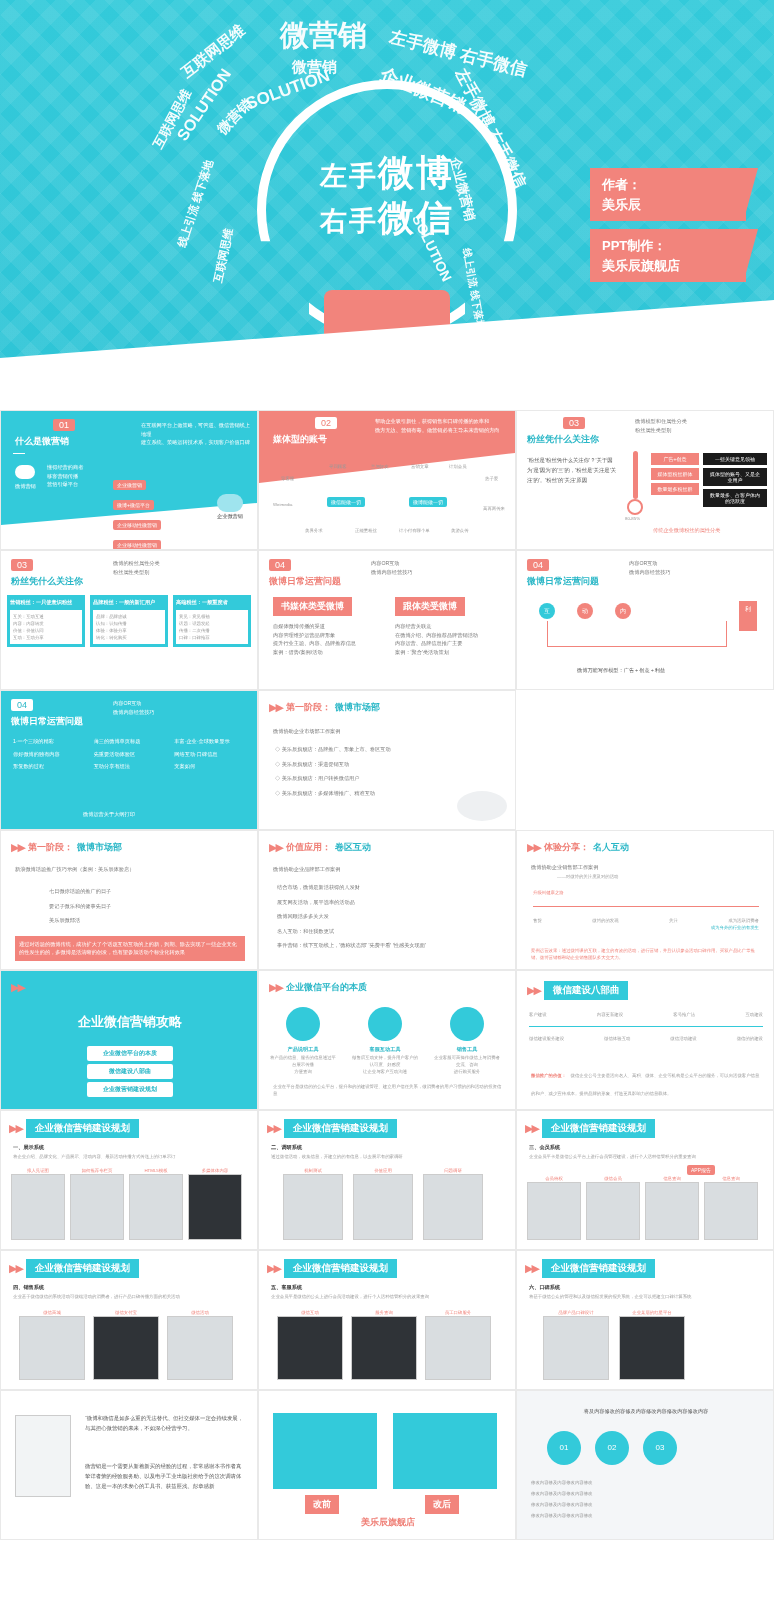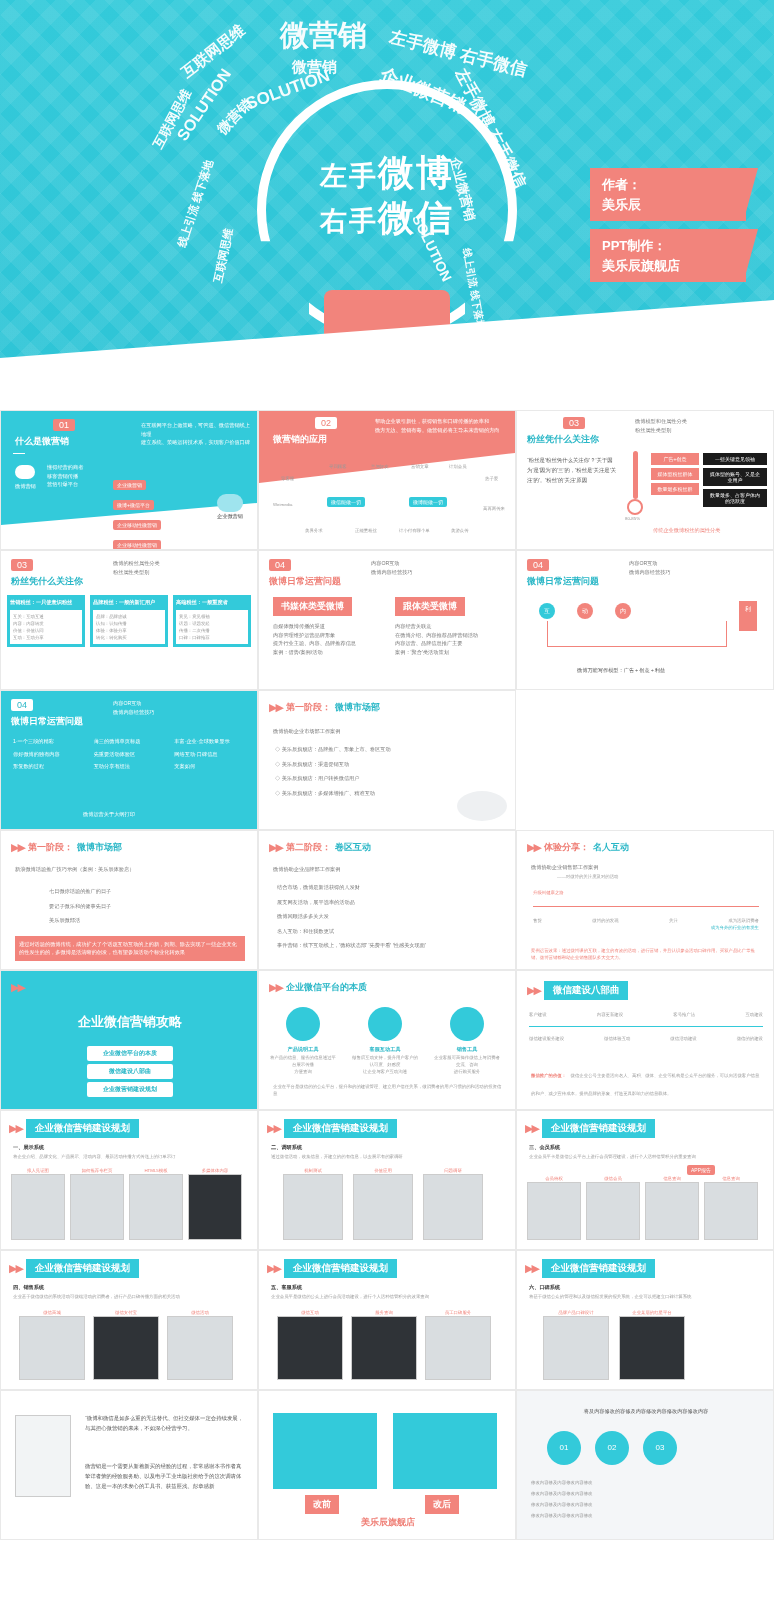--- a/index.html
+++ b/index.html
@@ -184,21 +184,21 @@
       </div>
       <div style="position:absolute; right:14px; bottom:28px; text-align:center;">
         <div style="width:26px;height:18px;background:#9fe4ee;border-radius:9px;margin:0 auto;"></div>
         <div class="tiny" style="color:#4a4a4a;">企业微营销</div>
       </div>
     </div>
 
     <div class="slide s-pink">
       <div class="diagwhite" style="height:96px; clip-path:polygon(0 30px,100% 0,100% 100%,0 100%);"></div>
       <div class="numtag" style="left:56px; top:6px; background:#fff; color:#ef7f76;">02</div>
-      <div class="hd hd-white" style="position:absolute; left:14px; top:22px;">微营销的应用</div>
+      <div class="hd hd-white" style="position:absolute; left:14px; top:22px;">媒体型的账号</div>
       <div style="position:absolute; left:116px; top:6px; width:130px;">
         <div class="tiny-w">帮助企业吸引新往，获得销售和口碑传播的效率和</div>
         <div class="tiny-w">微方无边、营销有毒。做营销必将主导未来营销的方向</div>
       </div>
       <div style="position:absolute; left:0; top:46px; width:258px; height:94px;">
         <div class="chip" style="position:absolute; left:68px; top:40px;">微信能做一切</div>
         <div class="chip" style="position:absolute; left:150px; top:40px;">微博能做一切</div>
         <div class="mini" style="position:absolute; left:22px; top:18px;">导客服</div>
         <div class="mini" style="position:absolute; left:70px; top:6px;">寻回顾客</div>
         <div class="mini" style="position:absolute; left:112px; top:6px;">兰与好友</div>
@@ -386,21 +386,21 @@
         <div class="tiny">美乐辰微部活</div>
       </div>
       <div style="position:absolute; left:14px; bottom:8px; width:230px; background:#f2847c; padding:4px;">
         <div class="tiny-w">通过对话题的微博传统，成功扩大了个话题互动互动的上的新，到期、除去实现了一些企业文化的性发生的的，多微博是活清晰的创发，也有望参加活动个标业化转效果</div>
       </div>
     </div>
 
     <div class="slide">
       <div class="sec-head" style="position:absolute; left:10px; top:10px;">
         <span class="arrowmark">▶▶</span>
-        <span class="hd hd-pink">第二阶段：</span>
+        <span class="hd hd-pink">价值应用：</span>
         <span class="hd hd-teal">卷区互动</span>
       </div>
       <div class="tiny" style="position:absolute; left:14px; top:34px;">微博协助企业品牌部工作案例</div>
       <div style="position:absolute; left:18px; top:52px; width:220px;">
         <div class="tiny" style="margin-bottom:6px;">结合市场，微博是新活获得的人发财</div>
         <div class="tiny" style="margin-bottom:6px;">展支网友活动，展平选率的活动品</div>
         <div class="tiny" style="margin-bottom:6px;">微博回顾活多多关大发</div>
         <div class="tiny" style="margin-bottom:6px;">名人互动：和住我数更试</div>
         <div class="tiny">事件营销：线下互动线上，'微称状态部' '先费干看' '性感美女现面'</div>
       </div>

